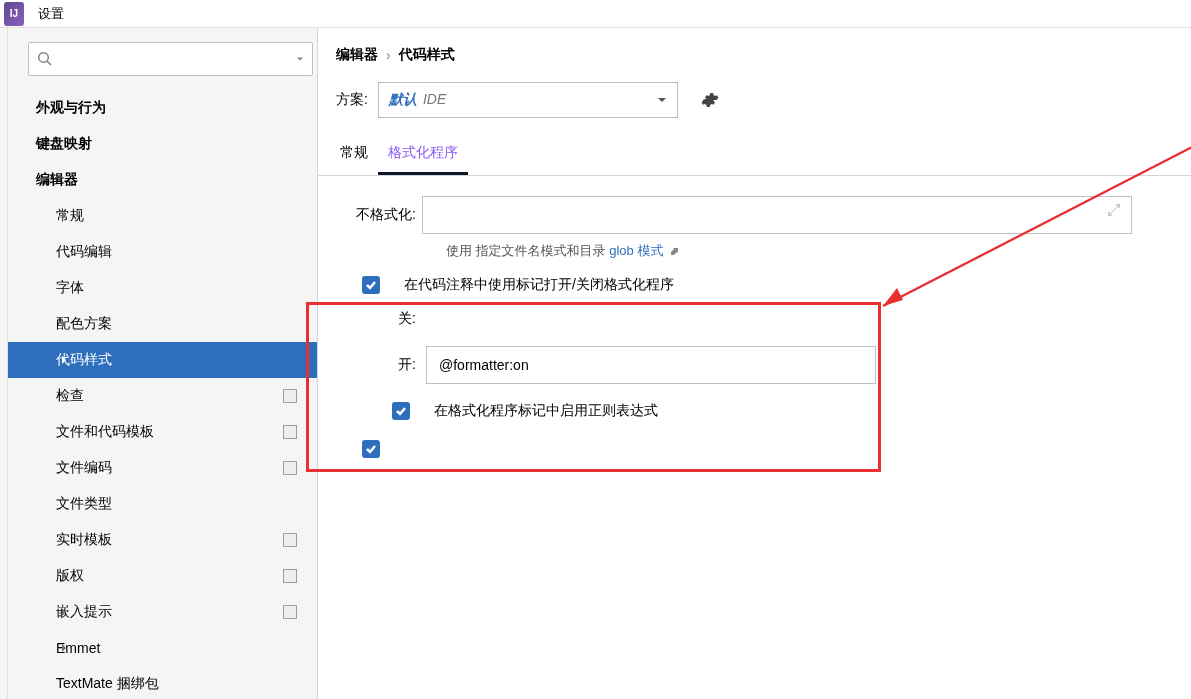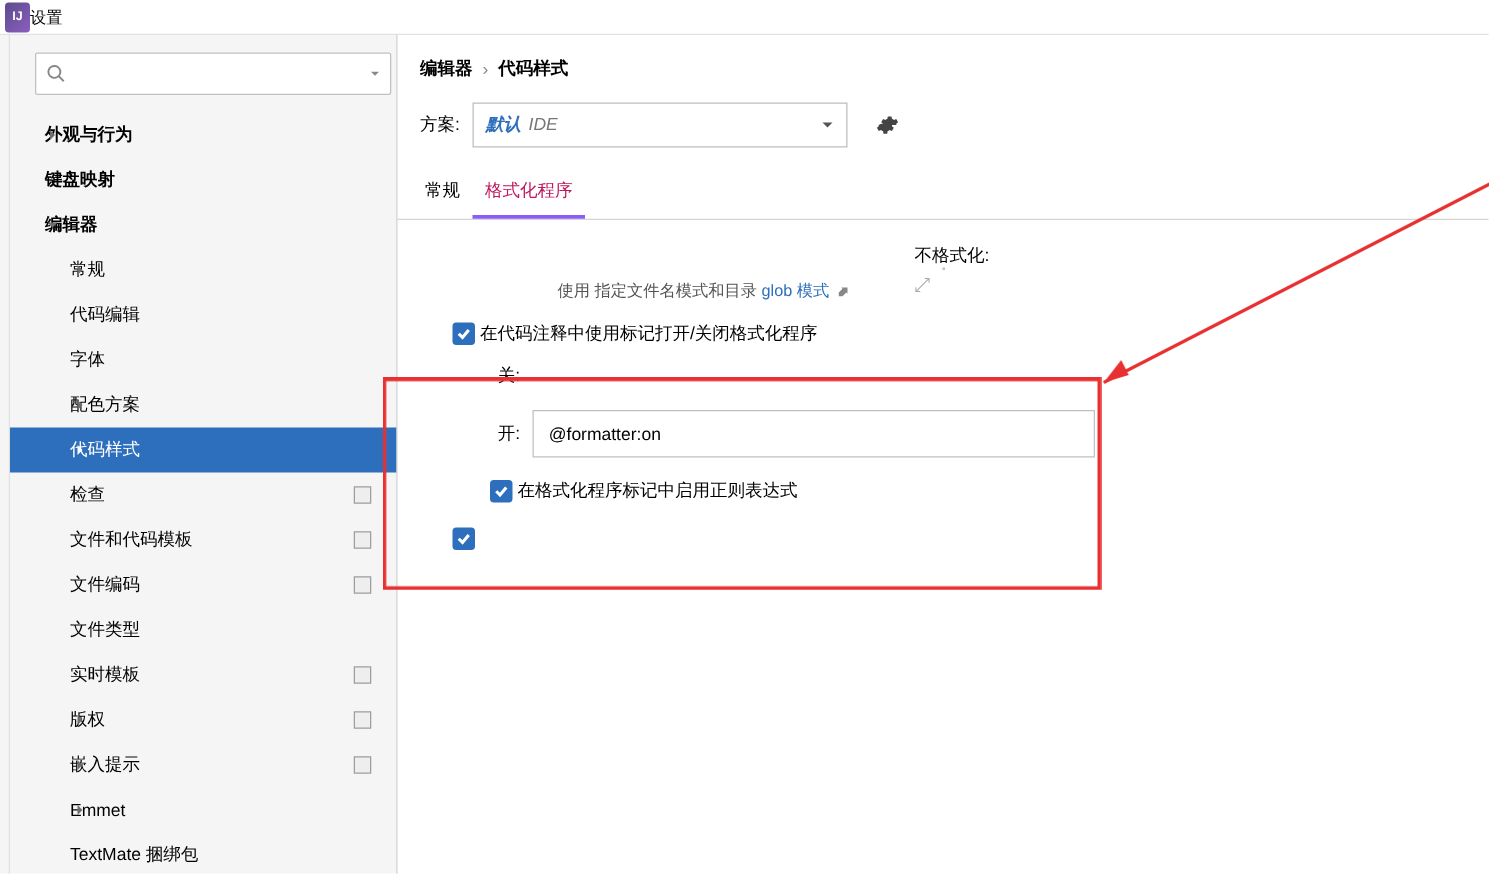--- a/index.html
+++ b/index.html
@@ -1,18 +1,18 @@
 <!DOCTYPE html>
 <html><head>
 <meta charset="utf-8">
 <style>
 * { margin: 0; padding: 0; box-sizing: border-box; font-family: "Microsoft YaHei", "Segoe UI", sans-serif; }
 body { background: #fff; font-size: 13px; color: #000; width: 1191px; height: 699px; overflow: hidden; }
 .titlebar { height: 28px; display: flex; align-items: center; padding: 0 4px; border-bottom: 1px solid #e1e1e1; }
-.titlebar .app-icon { width: 20px; height: 24px; background: linear-gradient(135deg,#5c4b8c,#8b5fbf); border-radius:3px; display:flex; align-items:center; justify-content:center; color:#fff; font-size:10px; font-weight:bold; margin-right:0; }
+.titlebar .app-icon { width: 20px; height: 24px; background: linear-gradient(135deg,#5c4b8c,#8b5fbf); border-radius:3px; display:flex; align-items:center; justify-content:center; color:#fff; font-size:10px; font-weight:bold; margin-right:14px; }
 .titlebar .title { font-size: 13px; }
 .container { display: flex; height: calc(100% - 28px); }
 .left { width: 310px; background: #f5f5f5; border-right: 1px solid #d4d4d4; display:flex; flex-direction:column; }
 .left-handle { width: 8px; background: #f5f5f5; border-right: 1px solid #e1e1e1; cursor: col-resize; }
 .search-row { padding: 14px 4px 8px 20px; display:flex; align-items:center; gap:4px; }
 .search-box { flex:1; height: 34px; background: #fff; border: 1px solid #c0c0c0; border-radius: 2px; display:flex; align-items:center; padding: 0 8px; }
 .search-box svg { width: 16px; height: 16px; fill: #888; }
 .search-box input { border:none; outline:none; flex:1; margin-left:4px; font-size:13px; }
 .tree { overflow-y:auto; padding-top: 6px; }
 .tree-item { height: 36px; display:flex; align-items:center; padding-left: 28px; cursor:pointer; position:relative; }
@@ -34,31 +34,31 @@
 .scheme-label { font-size:14px; }
 .scheme-select { width: 300px; height: 36px; border:1px solid #bdbdbd; display:flex; align-items:center; padding: 0 10px; justify-content:space-between;font-style:italic; }
 .scheme-select .sel-text { display:flex; gap:6px; font-size:14px; }
 .scheme-select .sel-text .default { color:#2d6ebd; font-weight:bold; }
 .scheme-select .sel-text .ide { color:#777; }
 .scheme-select .caret svg { width:10px; height:10px; fill:#555; }
 .gear { width:24px; height:24px; margin-left:10px; display:flex; align-items:center; justify-content:center; cursor:pointer; }
 .gear svg { width:18px; height:18px; fill:#444; }
 .tabs { display:flex; padding-left: 12px; border-bottom: 1px solid #d4d4d4; }
 .tab { padding: 8px 10px 10px; font-size:14px; cursor:pointer; }
-.tab.active { border-bottom: 3px solid #8b5cf6; color:#be185d; }
+.tab.active { border-bottom: 3px solid #0f172a; color:#8b5cf6; }
 .content { padding: 20px 18px; position:relative; }
-.row { display:flex; align-items:center; margin-bottom: 8px; flex-direction: column; }
+.row { display:flex; align-items:center; margin-bottom: 8px; }
 .row-label { width: 86px; text-align:right; font-size:14px; padding-right:6px; }
 .wide-input { flex:1; max-width: 710px; height:38px; border:1px solid #c0c0c0; background:#fff; position:relative; }
 .wide-input .expand-icon { position:absolute; right:6px; top:6px; width:18px; height:18px; }
 .wide-input .expand-icon svg { width:14px; height:14px; stroke:#aaa; fill:none; }
 .hint-row { padding-left: 110px; font-size:13px; color:#555; margin-bottom:16px; }
 .hint-row a { color:#2d6ebd; text-decoration:none; }
 .hint-row .ext svg { width:10px; height:10px; fill:#888; display:inline; vertical-align:middle; margin-left:2px; }
-.check-row { display:flex; align-items:center; padding-left: 26px; gap:4px; margin-bottom:16px; font-size:14px; }
+.check-row { display:flex; align-items:center; padding-left: 26px; gap:24px; margin-bottom:16px; font-size:14px; }
 .check-row.indent { padding-left: 56px; }
 .check-box { width:18px; height:18px; background:#2d6ebd; border-radius:3px; display:flex; align-items:center; justify-content:center; }
 .check-box svg { width:12px; height:12px; stroke:#fff; stroke-width:2.5; fill:none; }
 .form-row { display:flex; align-items:center; padding-left: 40px; margin-bottom:18px; gap:10px; }
 .form-row .flabel { width:40px; text-align:right; font-size:14px; }
 .form-row input { width: 450px; height:38px; border:1px solid #c0c0c0; padding:0 12px; font-size:14px; background:#fff; }
 .red-box { position:absolute; border:3px solid #e83030; pointer-events:none; z-index:5; }
 .arrow { position:absolute; pointer-events:none; z-index:6; }
 </style>
 </head>

